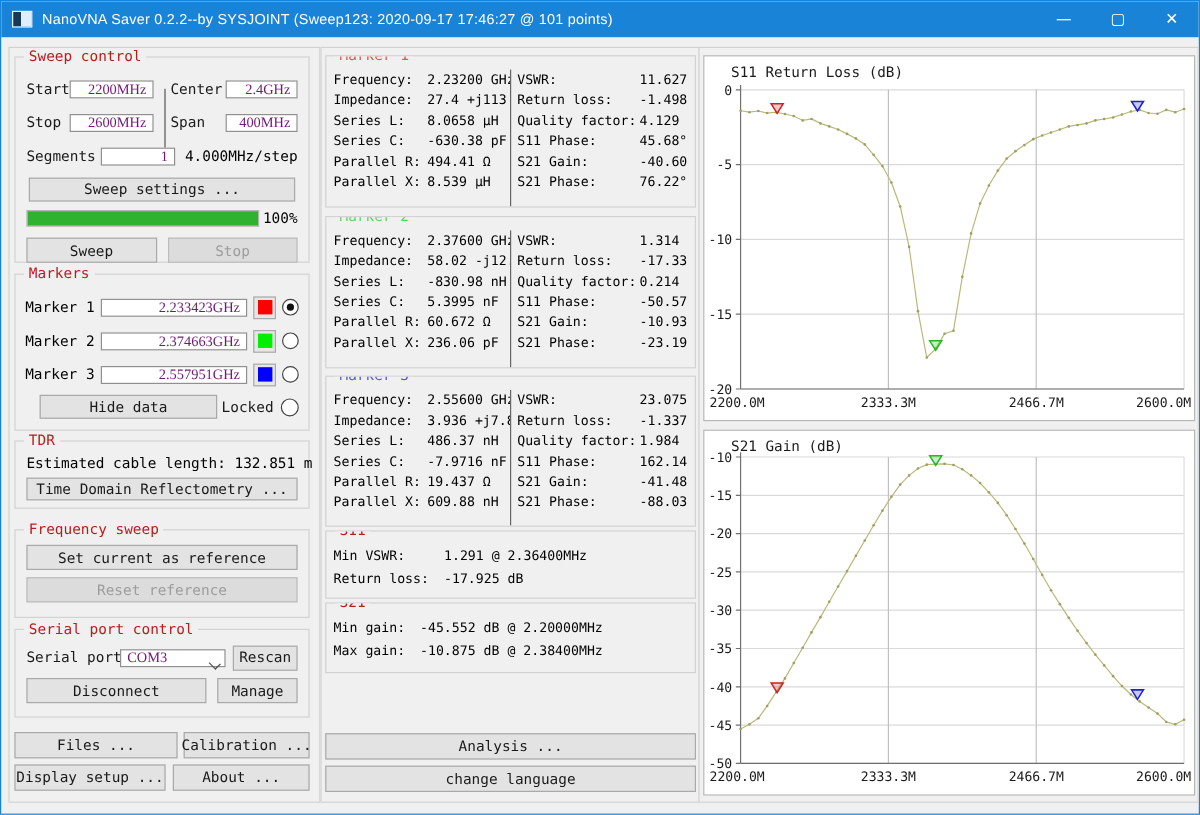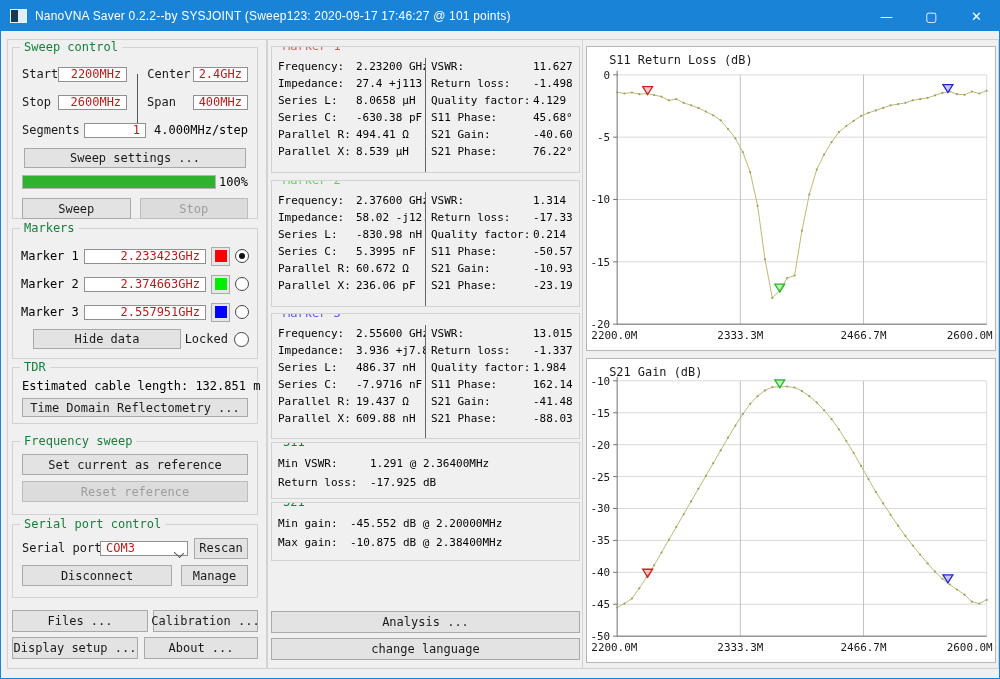--- a/index.html
+++ b/index.html
@@ -6,34 +6,34 @@
   body{width:1000px;height:679px;font-family:"DejaVu Sans Mono",monospace;}
   #window{position:relative;width:1000px;height:679px;background:#f0f0f0;border:1px solid #1883d7;box-sizing:border-box;overflow:hidden;}
   
   #titlebar{position:absolute;left:0;top:0;width:100%;height:30px;background:#1883d7;display:flex;align-items:center;color:#fff;}
   #app-icon{width:15px;height:12px;margin:0 8px 0 9px;border:1px solid #e8f2fb;background:linear-gradient(90deg,#163a57 0 45%,#dfeefb 45% 100%);}
   #title-text{font-size:12px;font-family:"Liberation Sans",sans-serif;letter-spacing:.2px;flex:1;white-space:nowrap;overflow:hidden;}
   .win-btn{width:45px;height:30px;display:flex;align-items:center;justify-content:center;font-size:13px;font-family:"DejaVu Sans",sans-serif;cursor:default;}
   
   .panel-frame{position:absolute;border:1px solid #d2d2d2;background:#f0f0f0;}
   .group{position:absolute;border:1px solid #d2d2d2;background:#f0f0f0;box-sizing:border-box;}
-  .gtitle{position:absolute;top:-8px;left:7px;background:#f0f0f0;padding:0 4px;font-size:12px;color:#15803d;white-space:nowrap;}
+  .gtitle{position:absolute;top:-8px;left:7px;background:#f0f0f0;padding:0 4px;font-size:12px;color:#b91c1c;white-space:nowrap;}
   
   .btn{display:flex;align-items:center;justify-content:center;background:#e3e3e3;border:1px solid #a9a9a9;font-size:12px;color:#1a1a1a;font-family:"DejaVu Sans Mono",monospace;box-sizing:border-box;white-space:nowrap;}
   .btn.disabled{color:#9d9d9d;background:#dcdcdc;border-color:#bcbcbc;}
-  .tfield{background:#fff;border:1px solid #909090;font-size:12px;color:#b91c1c;display:flex;align-items:center;box-sizing:border-box;padding:0 5px;height:15px;}
+  .tfield{background:#fff;border:1px solid #909090;font-size:12px;color:#701a75;display:flex;align-items:center;box-sizing:border-box;padding:0 5px;height:15px;font-family:Liberation Serif, serif;}
   .tfield.right{justify-content:flex-end;}
   .radio{width:14px;height:14px;border:1px solid #444;border-radius:50%;background:#fff;display:inline-flex;align-items:center;justify-content:center;box-sizing:border-box;flex:none;}
   .radio.on::after{content:"";width:6px;height:6px;border-radius:50%;background:#111;}
   .lab{font-size:12px;color:#1a1a1a;white-space:nowrap;}
   
   #fs-sweep{left:11px;top:46px;width:246px;height:172px;padding:12px 9px 0 9px;}
   #fs-sweep .frow{height:28px;display:flex;align-items:center;position:relative;}
   .vsep{position:absolute;left:115px;top:14px;height:50px;border-left:1px solid #555;}
-  #fs-sweep .l1{width:36px;}  #fs-sweep .l2{width:46px;margin-left:20px;}
+  #fs-sweep .l1{width:36px;}  #fs-sweep .l2{width:46px;margin-left:14px;}
   #fs-sweep .in1{width:70px;} #fs-sweep .in2{flex:1;}
   #seg-in{width:62px;}
   #step-text{flex:1;text-align:right;font-size:12px;}
   #btn-sweep-settings{height:20px;margin:4px 2px 0 2px;}
   #progress-row{height:22px;display:flex;align-items:center;margin-top:3px;}
   #progress-track{flex:1;height:14px;border:1px solid #b4b4b4;background:#e8e8e8;box-sizing:border-box;}
   #progress-fill{height:100%;background:#2fb32f;}
   #progress-label{font-size:12px;margin-left:3px;}
   #sweep-btn-row{display:flex;gap:9px;margin-top:5px;}
   #sweep-btn-row .btn{flex:1;height:21px;}
@@ -359,21 +359,21 @@
             <span class="v">19.437 Ω</span>
           </div>
           <div class="kv">
             <span class="k">Parallel X:</span>
             <span class="v">609.88 nH</span>
           </div>
         </div>
         <div class="dcol cr">
           <div class="kv">
             <span class="k">VSWR:</span>
-            <span class="v">13.015</span>
+            <span class="v">23.075</span>
           </div>
           <div class="kv">
             <span class="k">Return loss:</span>
             <span class="v">-1.337 dB</span>
           </div>
           <div class="kv">
             <span class="k">Quality factor:</span>
             <span class="v">1.984</span>
           </div>
           <div class="kv">

